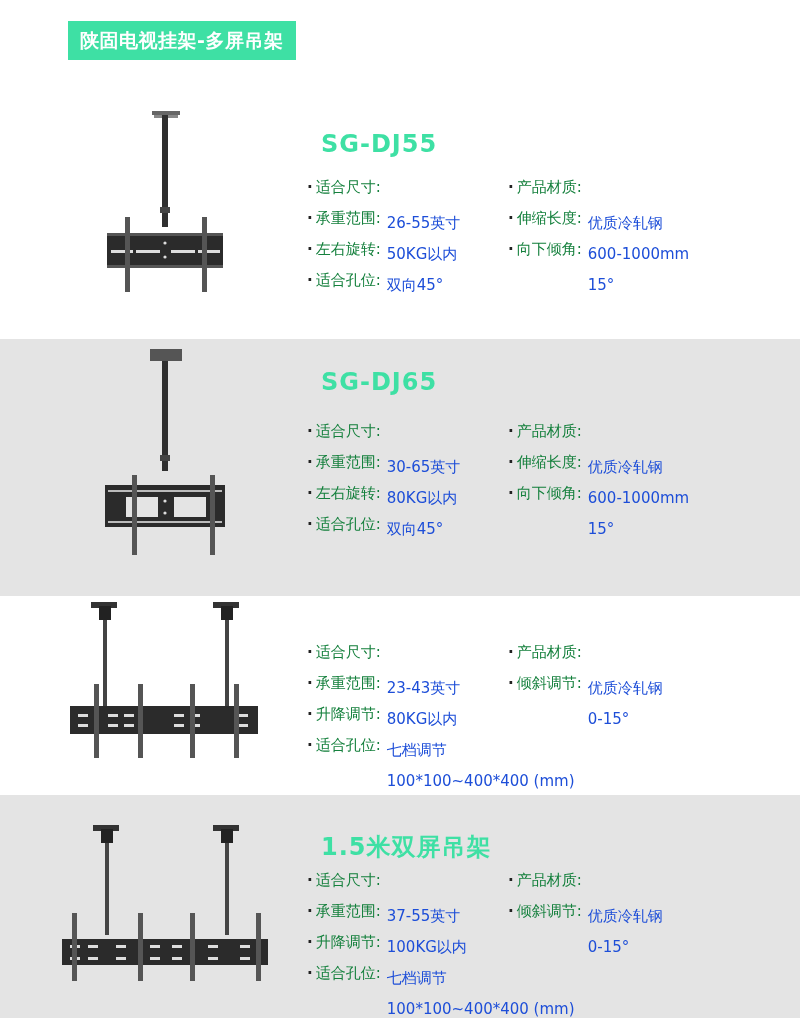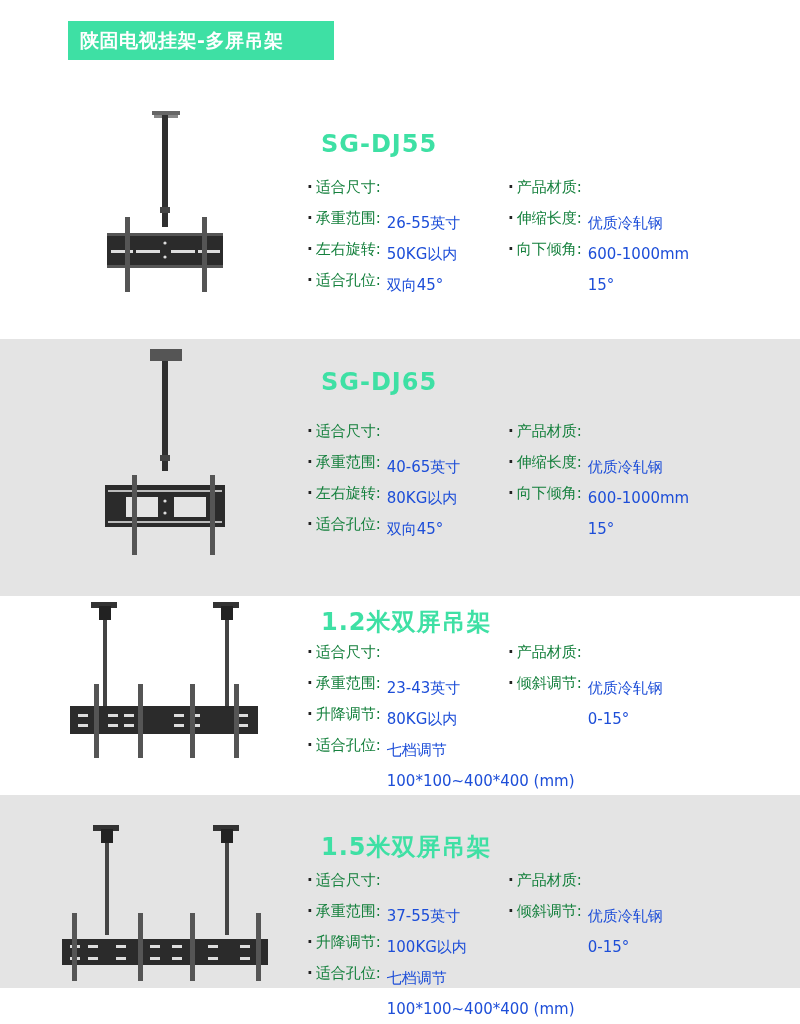--- a/index.html
+++ b/index.html
@@ -1,30 +1,30 @@
 <!DOCTYPE html>
 <html><head>
 <meta charset="utf-8">
 <style>
   * { box-sizing: border-box; margin: 0; padding: 0; }
   html, body { width: 800px; height: 1024px; background: #ffffff; overflow: hidden; }
   body { position: relative; font-family: "DejaVu Sans", "Liberation Sans", sans-serif; color: #2a2a2a; }
 
   .title-banner {
-    position: absolute; left: 68px; top: 21px; width: 266px; height: 39px;
+    position: absolute; left: 68px; top: 21px; width: 228px; height: 39px;
     background: #3ee0a4; color: #ffffff; font-size: 19px; font-weight: bold;
     display: flex; align-items: center; padding-left: 12px; letter-spacing: 0.5px;
   }
 
   .section { position: absolute; left: 0; width: 800px; }
   .section.gray { background: #e4e4e4; }
   .s1 { top: 85px; height: 254px; }
   .s2 { top: 339px; height: 257px; }
   .s3 { top: 564px; height: 231px; }
-  .s4 { top: 795px; height: 193px; }
+  .s4 { top: 795px; height: 223px; }
 
   .product-img { position: absolute; }
   .product-img svg { display: block; }
 
   .product-name {
     position: absolute; left: 321px; font-size: 24px; font-weight: bold;
     color: #3ee0a4; letter-spacing: 1px;
   }
   .spec-row { position: absolute; left: 307px; font-size: 15px; white-space: nowrap; display: flex; }
   .spec { display: inline-flex; }
@@ -120,21 +120,21 @@
         <circle cx="67" cy="166" r="1.6" fill="#ddd"></circle>
       <rect x="34" y="128" width="5" height="80" fill="#555"></rect>
       <rect x="112" y="128" width="5" height="80" fill="#555"></rect>
     </svg>
   </div>
   <div class="product-name" style="top:29px;">SG-DJ65</div>
   <div class="spec-row" style="top:83px;">
     <span class="spec">
         <span class="dot">·</span>
         <span class="k">适合尺寸:</span>
-        <span class="v">40-65英寸</span>
+        <span class="v">30-65英寸</span>
       </span>
     <span class="spec right">
         <span class="dot">·</span>
         <span class="k">产品材质:</span>
         <span class="v">优质冷轧钢</span>
       </span>
   </div>
   <div class="spec-row" style="top:114px;">
     <span class="spec">
         <span class="dot">·</span>
@@ -190,21 +190,20 @@
         <rect x="106" y="126" width="10" height="3"></rect>
           <rect x="122" y="126" width="10" height="3"></rect>
           <rect x="170" y="126" width="10" height="3"></rect>
       </g>
       <rect x="26" y="86" width="5" height="74" fill="#555"></rect>
       <rect x="70" y="86" width="5" height="74" fill="#555"></rect>
       <rect x="122" y="86" width="5" height="74" fill="#555"></rect>
       <rect x="166" y="86" width="5" height="74" fill="#555"></rect>
     </svg>
   </div>
-  <div class="product-name" style="top:42px;">1.2米双屏吊架</div>
   <div class="spec-row" style="top:79px;">
     <span class="spec">
         <span class="dot">·</span>
         <span class="k">适合尺寸:</span>
         <span class="v">23-43英寸</span>
       </span>
     <span class="spec right">
         <span class="dot">·</span>
         <span class="k">产品材质:</span>
         <span class="v">优质冷轧钢</span>

